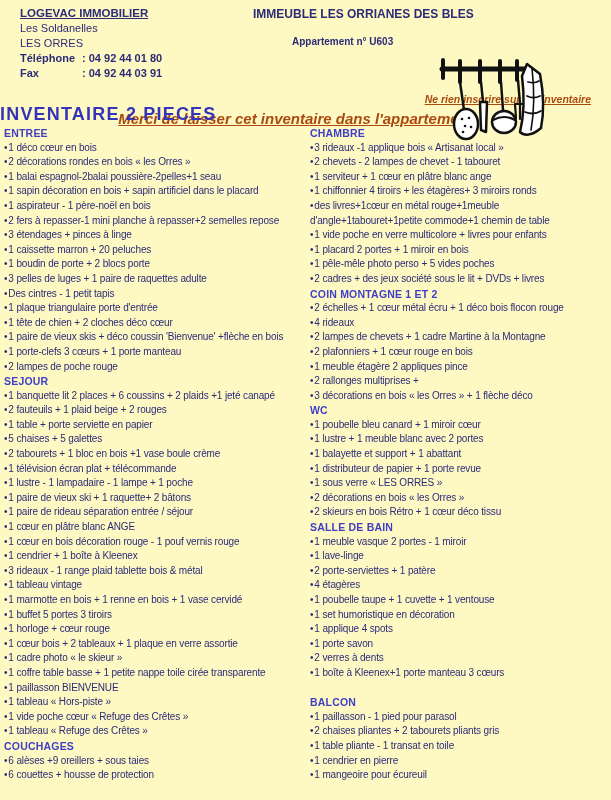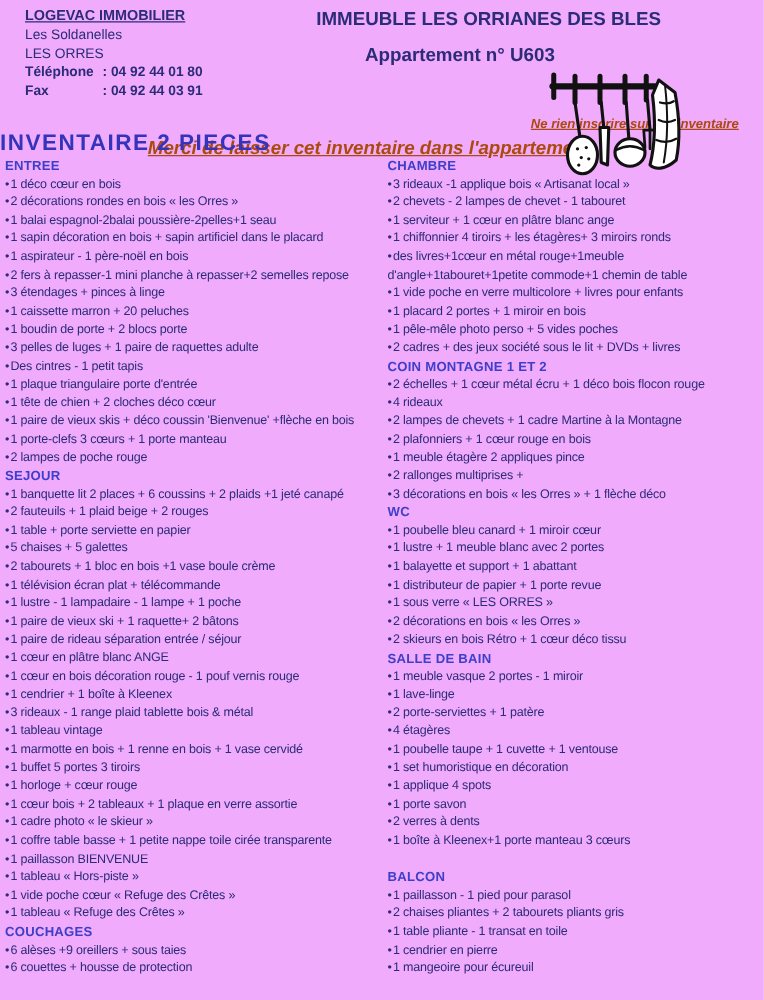--- a/index.html
+++ b/index.html
@@ -1,29 +1,29 @@
 <!DOCTYPE html>
 <html><head>
 <meta charset="utf-8">
 <style>
   html,body{margin:0;padding:0;background:#e8e8e8;}
   #page{
-    position:relative;width:611px;height:800px;background:#f0abfc;
+    position:relative;width:611px;height:800px;background:#fef9c3;
     font-family:"Liberation Sans",sans-serif;color:#2b2b78;overflow:hidden;
     margin:0 auto;
   }
   
   #hdr-left{position:absolute;left:20px;top:6px;font-size:11px;line-height:15px;}
   .company{font-weight:bold;text-decoration:underline;font-size:11.5px;}
   .hl{white-space:nowrap;}
   .hl .lbl{display:inline-block;width:62px;font-weight:bold;}
   .hl .val{font-weight:bold;}
   
-  .building{position:absolute;left:253px;top:7px;font-size:15px;font-weight:bold;white-space:nowrap;}
-  .apartment{position:absolute;left:292px;top:36px;font-size:15px;font-weight:bold;white-space:nowrap;}
+  .building{position:absolute;left:253px;top:7px;font-size:12px;font-weight:bold;white-space:nowrap;}
+  .apartment{position:absolute;left:292px;top:36px;font-size:10px;font-weight:bold;white-space:nowrap;}
   
   .notice1{position:absolute;left:0;right:20px;top:76px;text-align:center;
     color:#ab4a0e;font-weight:bold;font-style:italic;text-decoration:underline;font-size:15px;white-space:nowrap;margin-top:34px;}
   .notice2{position:absolute;left:0;right:20px;top:93px;text-align:right;
     color:#ab4a0e;font-weight:bold;font-style:italic;text-decoration:underline;font-size:10.5px;white-space:nowrap;}
   .doc-title{position:absolute;left:0;right:10px;top:104px;text-align:left;
     color:#3434bb;font-weight:bold;font-size:18px;letter-spacing:1.2px;white-space:nowrap;}
   
   #utensils{position:absolute;left:424px;top:56px;width:128px;height:92px;}
   

